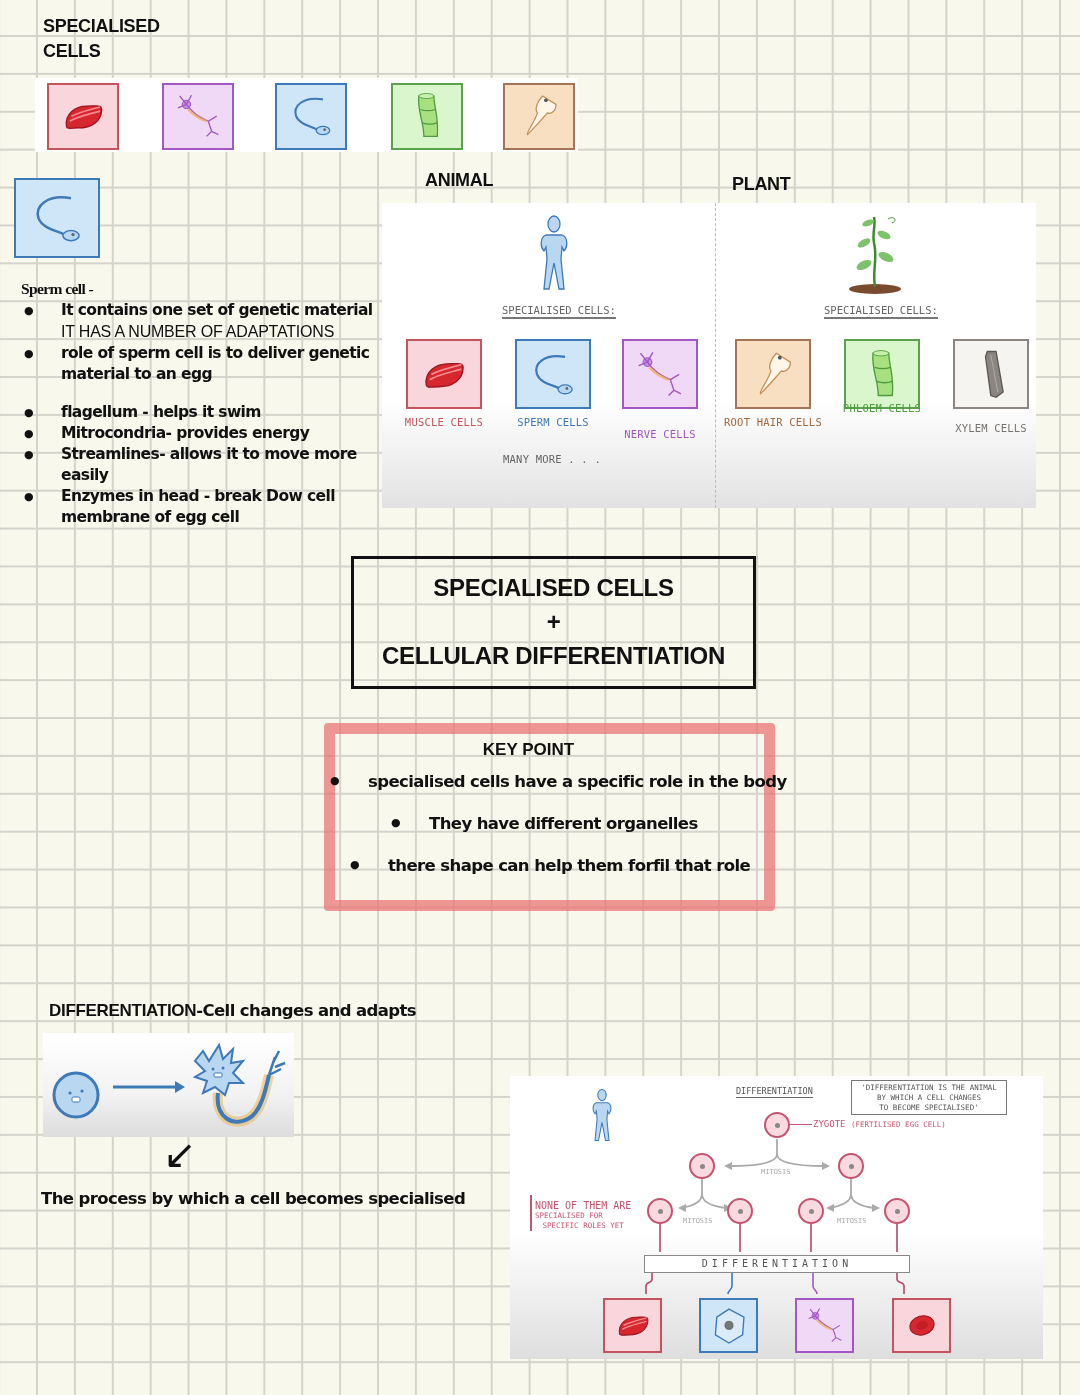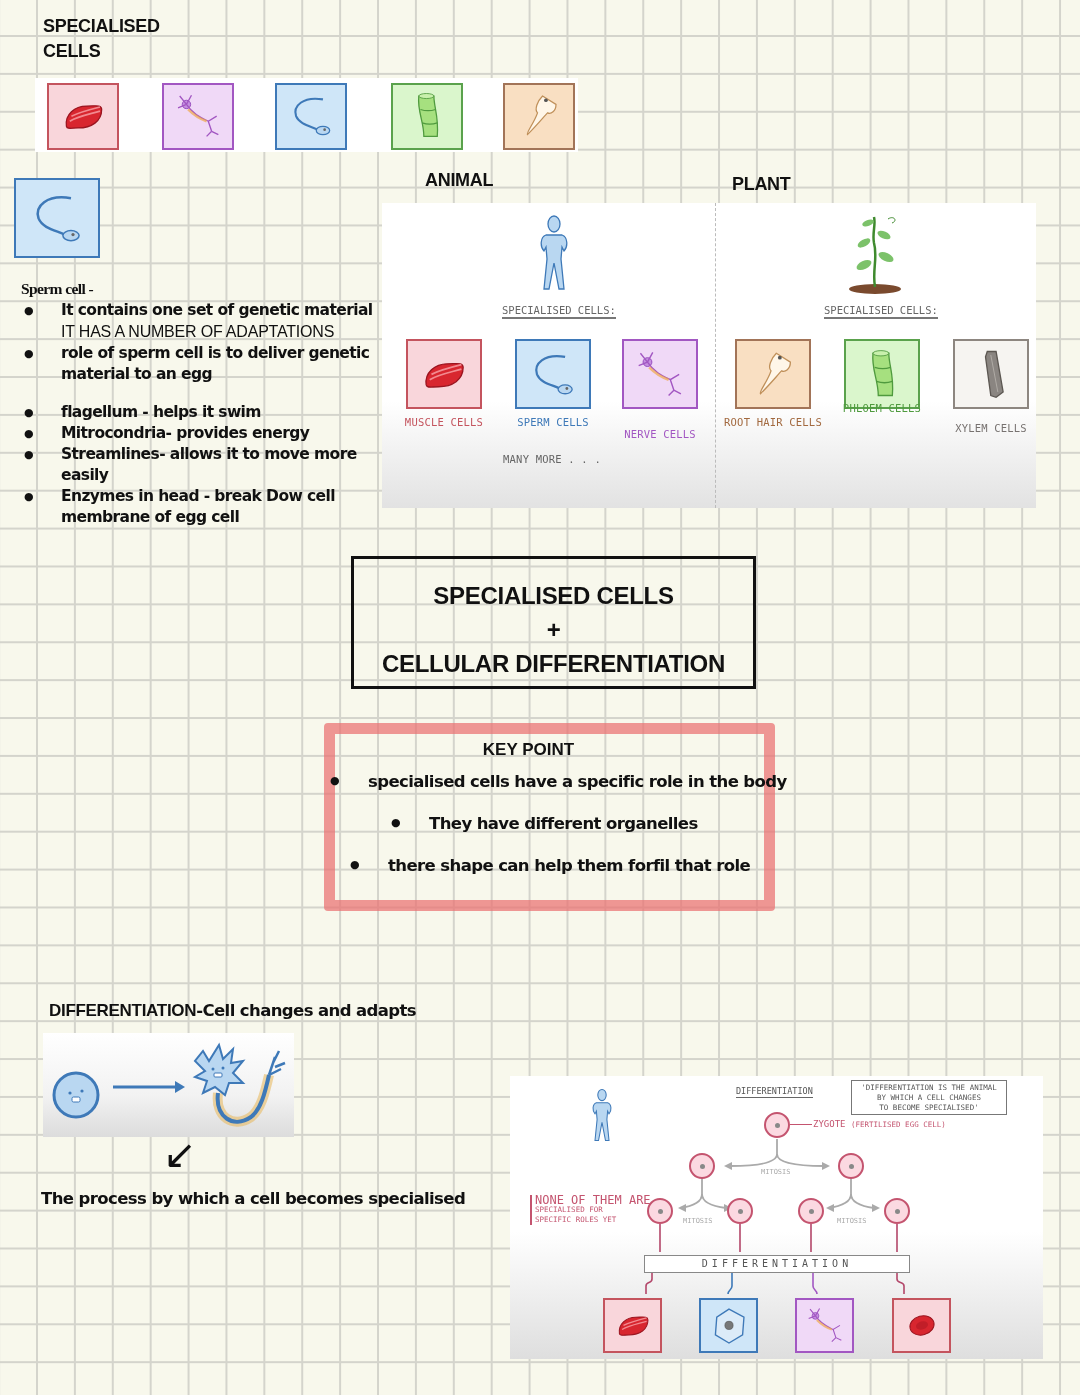--- a/index.html
+++ b/index.html
@@ -188,21 +188,21 @@
     <svg viewBox="0 0 60 60">
         <path d="M26 4 L36 4 L44 50 L36 56 L30 54 L24 10Z" fill="#8a8581" stroke="#5c5752" stroke-width="1.5"></path>
         <path d="M30 8 L38 50" stroke="#b4afaa" stroke-width="1"></path>
       </svg>
   </div>
   <div class="cap" style="left:341px;top:213px;width:100px;color:#a2693f;">ROOT HAIR CELLS</div>
   <div class="cap" style="left:454px;top:199px;width:92px;color:#4f9a3e;">PHLOEM CELLS</div>
   <div class="cap" style="left:563px;top:219px;width:92px;color:#777270;">XYLEM CELLS</div>
 </div>
 
-<div class="abs titlebox" style="left:351px;top:556px;width:405px;height:133px;padding-top:20px;">
+<div class="abs titlebox" style="left:351px;top:556px;width:405px;height:133px;padding-top:12px;">
   <div style="line-height:34px;">SPECIALISED CELLS</div>
   <div style="line-height:34px;">+</div>
   <div style="line-height:34px;">CELLULAR DIFFERENTIATION</div>
 </div>
 
 <div class="abs keybox" style="left:324px;top:723px;width:451px;height:188px;"></div>
 <div class="abs" style="left:324px;top:723px;width:451px;height:188px;">
   <div class="abs" style="left:0;top:17px;width:409px;text-align:center;font-family:'Liberation Sans',sans-serif;font-weight:bold;font-size:17px;">KEY POINT</div>
   <div class="kp-line hand" style="left:44px;top:49px;font-size:16.5px;">
     <span class="dot" style="left:-38px;top:2px;">●</span>
@@ -298,23 +298,23 @@
   <div class="diag-text" style="left:327px;top:141px;color:#aaa;font-size:7px;">MITOSIS</div>
 
   <div class="cell" style="left:179px;top:77px;"></div>
   <div class="cell" style="left:328px;top:77px;"></div>
   <div class="cell" style="left:137px;top:122px;"></div>
   <div class="cell" style="left:217px;top:122px;"></div>
   <div class="cell" style="left:288px;top:122px;"></div>
   <div class="cell" style="left:374px;top:122px;"></div>
 
   <div class="abs" style="left:20px;top:119px;border-left:2px solid #c4546f;padding-left:3px;">
-    <div class="diag-text" style="position:static;color:#c4546f;font-size:12px;line-height:10px;">NONE OF THEM ARE</div>
+    <div class="diag-text" style="position:static;color:#c4546f;font-size:10px;line-height:10px;margin-top:6px;">NONE OF THEM ARE</div>
     <div class="diag-text" style="position:static;color:#c4546f;font-size:7.5px;line-height:10px;">SPECIALISED FOR</div>
-    <div class="diag-text" style="position:static;color:#c4546f;font-size:7.5px;line-height:10px;">SPECIFIC ROLES YET</div>
+    <div class="diag-text" style="position:static;color:#c4546f;font-size:7.5px;line-height:10px;text-align:center;">SPECIFIC ROLES YET</div>
   </div>
 
   <div class="abs" style="left:134px;top:179px;width:266px;height:18px;border:1.5px solid #888;background:#fff;box-sizing:border-box;text-align:center;font-family:'DejaVu Sans Mono',monospace;font-size:10px;letter-spacing:4px;color:#555;line-height:15px;">DIFFERENTIATION</div>
 
   <div class="tile muscle" style="left:93px;top:222px;width:59px;height:55px;">
     <svg viewBox="0 0 60 60">
         <path d="M10 42 C8 28 20 18 34 18 C44 18 52 16 52 22 C52 36 40 44 24 44 C16 44 11 46 10 42Z" fill="#d8262f" stroke="#9a1520" stroke-width="1.5"></path>
         <path d="M14 36 C24 30 36 28 50 24 M16 30 C26 25 38 22 50 19" stroke="#f28a90" stroke-width="2" fill="none"></path>
       </svg>
   </div>

